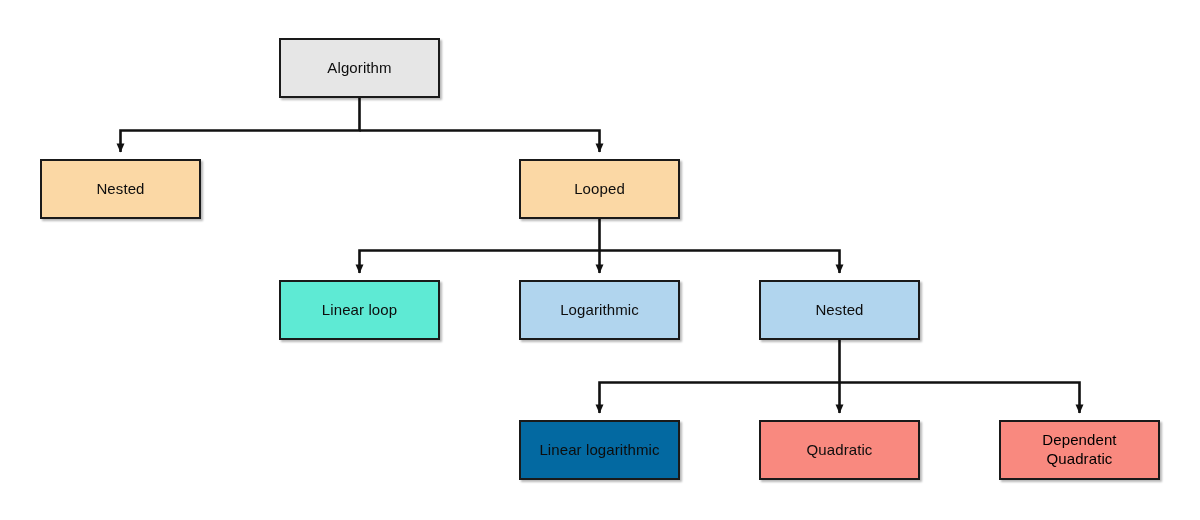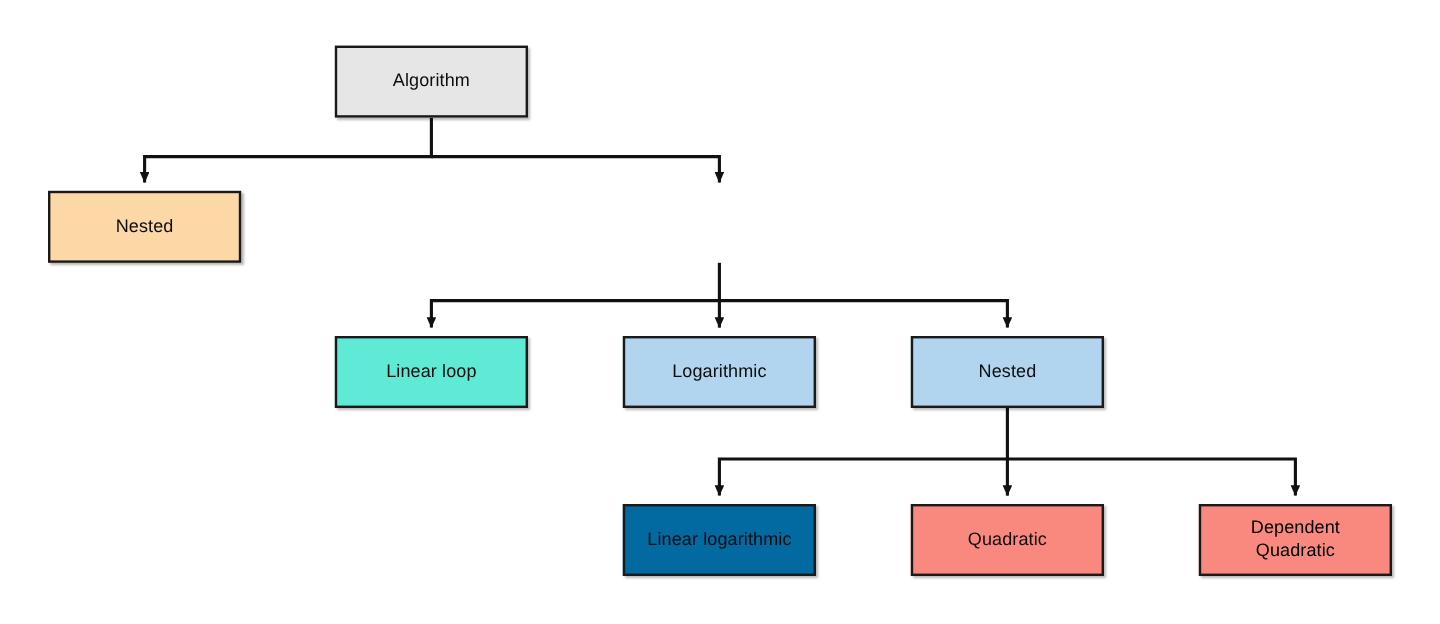--- a/index.html
+++ b/index.html
@@ -87,20 +87,23 @@
     </g>
   </svg>
 
   <div class="node" style="left: 279px; top: 38px; width: 161px; height: 60px; background: rgb(230, 230, 230); border-color: rgb(26, 26, 26); color: rgb(13, 13, 13);">
     <span class="node-label">Algorithm</span>
   </div>
 
   <div class="node" style="left: 40px; top: 159px; width: 161px; height: 60px; background: rgb(251, 216, 165); border-color: rgb(26, 26, 26); color: rgb(13, 13, 13);">
     <span class="node-label">Nested</span>
   </div>
+  <div class="node" style="left: 519px; top: 159px; width: 161px; height: 60px; background: rgb(251, 216, 165); border-color: rgb(26, 26, 26); color: rgb(13, 13, 13);">
+    <span class="node-label">Looped</span>
+  </div>
 
   <div class="node" style="left: 279px; top: 280px; width: 161px; height: 60px; background: #5eead4; border-color: rgb(26, 26, 26); color: rgb(13, 13, 13);">
     <span class="node-label">Linear loop</span>
   </div>
   <div class="node" style="left: 519px; top: 280px; width: 161px; height: 60px; background: rgb(177, 213, 238); border-color: rgb(26, 26, 26); color: rgb(13, 13, 13);">
     <span class="node-label">Logarithmic</span>
   </div>
   <div class="node" style="left: 759px; top: 280px; width: 161px; height: 60px; background: rgb(177, 213, 238); border-color: rgb(26, 26, 26); color: rgb(13, 13, 13);">
     <span class="node-label">Nested</span>
   </div>

